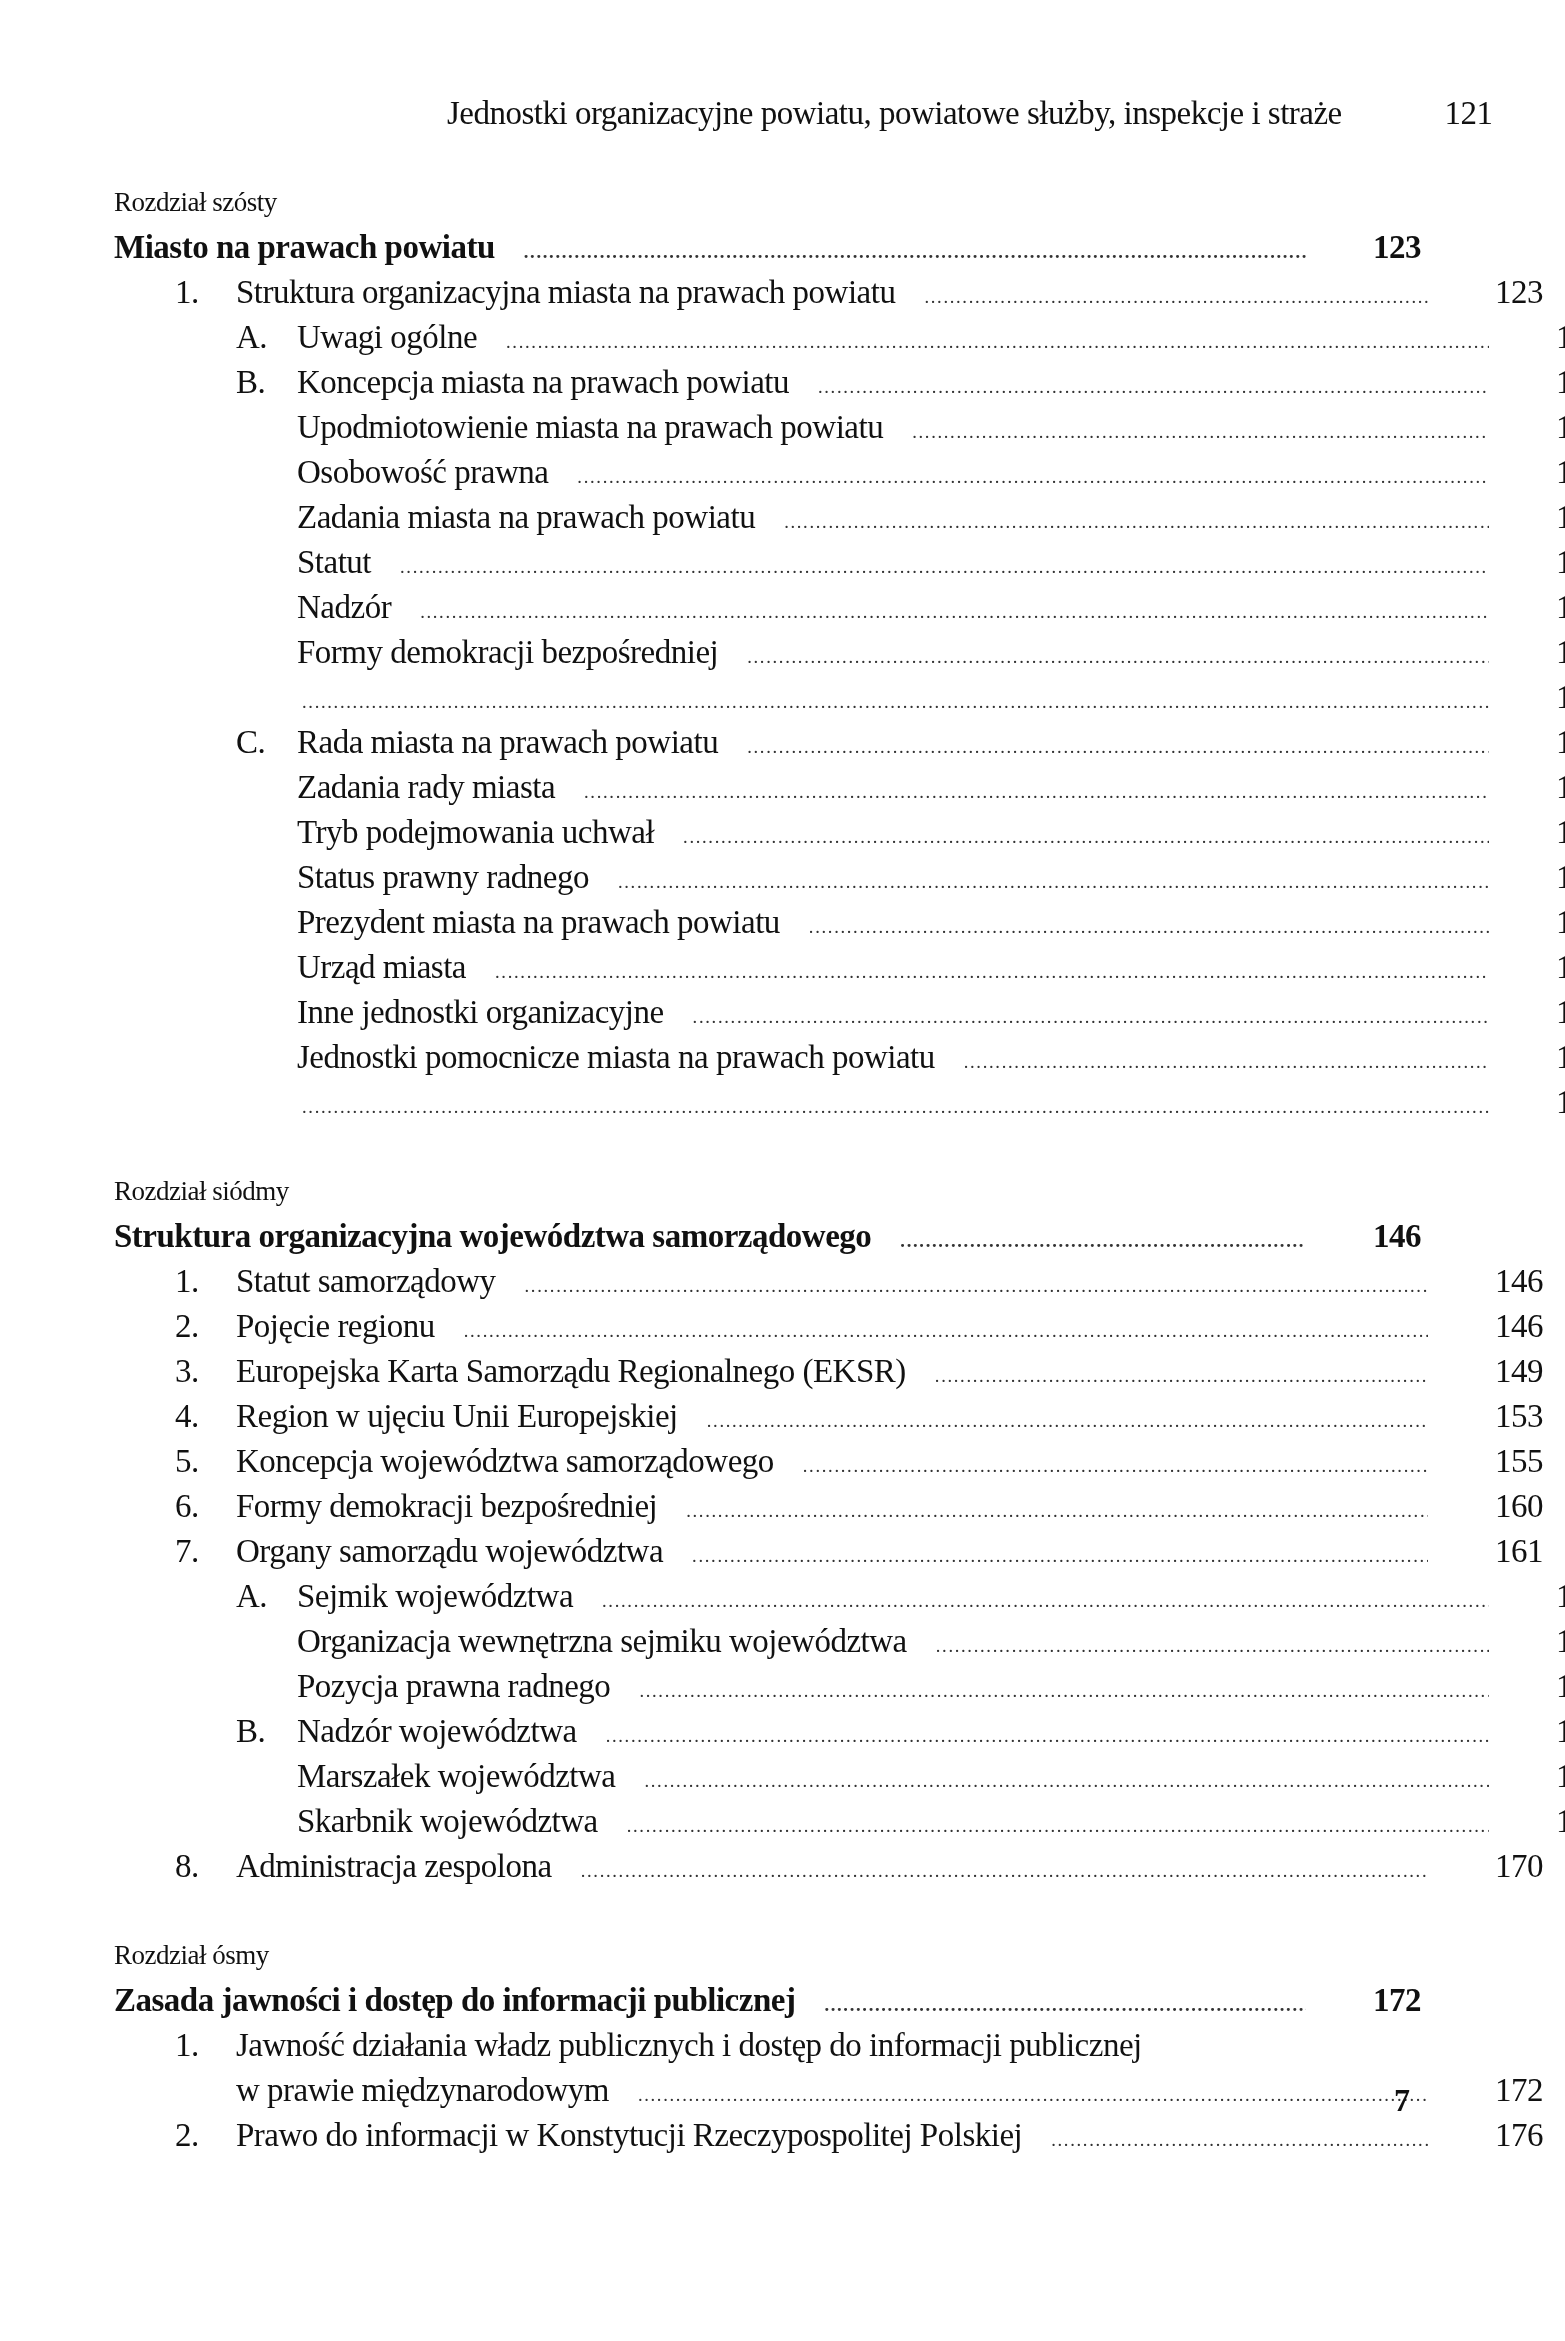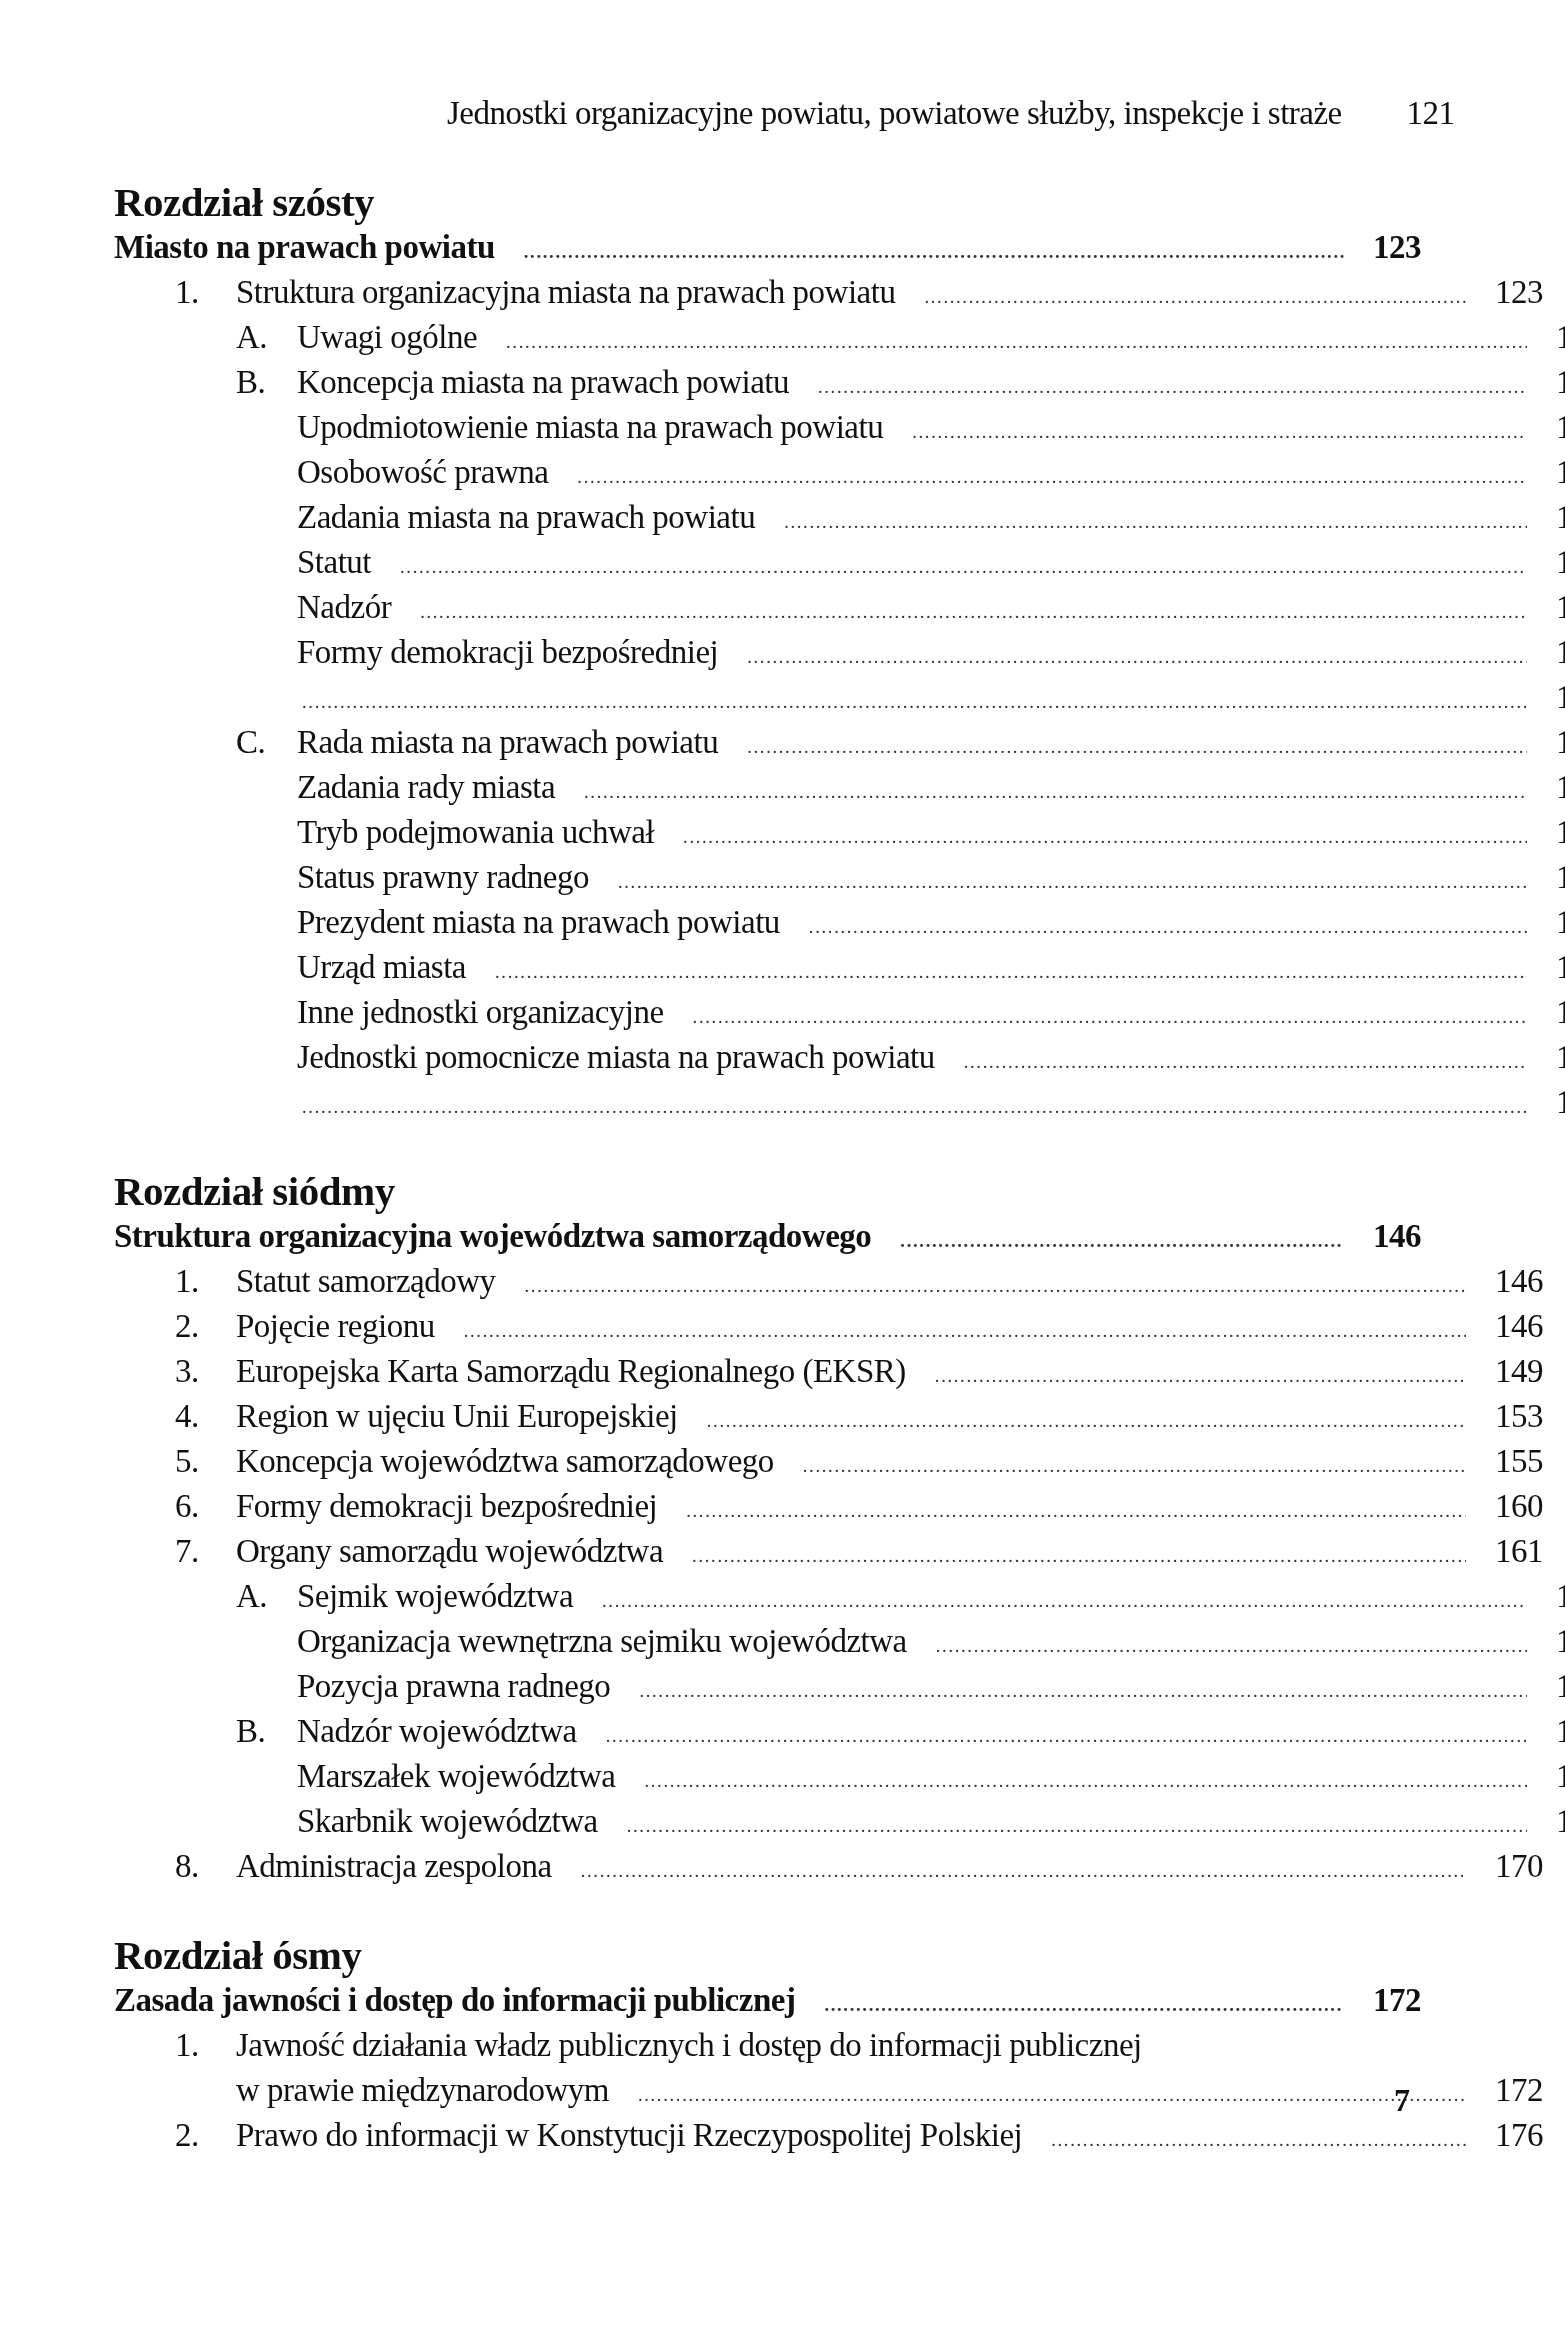--- a/index.html
+++ b/index.html
@@ -8,33 +8,33 @@
   .page { position: absolute; left: 0; top: 0; width: 1566px; height: 2342px; }
   .toc { position: absolute; left: 114px; width: 1307px; top: 91px; }
   .row { position: relative; height: 45px; line-height: 45px; font-size: 33px;
          display: flex; align-items: baseline; letter-spacing: -0.5px; }
   .row .num { position: absolute; left: 0; }
   .row .body { display: flex; align-items: baseline; width: 100%; gap: 24px; }
   .row .title { white-space: nowrap; }
   .row .leader { flex: 1; overflow: hidden; white-space: nowrap; margin: 0 5px;
          font-size: 18.5px; letter-spacing: 1.7px; color: #333; }
   .row .leader::before { content: "........................................................................................................................................................................................................................................................"; }
-  .row .page-num { white-space: nowrap; text-align: right; }
+  .row .page-num { white-space: nowrap; text-align: right; margin-left: 38px; }
   .lvl0 .body { padding-left: 0; }
   .lvl1 .num { left: 61px; }
   .lvl1 .body { padding-left: 122px; }
   .lvl2 .num { left: 122px; }
   .lvl2 .body { padding-left: 183px; }
   .lvl3 .body { padding-left: 183px; }
   .bold { font-weight: bold; }
   .gap { height: 44px; }
   .header-line .body { padding-left: 333px; }
   .header-line .leader::before { content: ""; }
   .header-line .leader { margin: 0 8.4px; }
-  .chapter-label { font-weight: bold; height: 45px; line-height: 45px; font-size: 41px; letter-spacing: -0.5px; }
+  .chapter-label { font-weight: normal; height: 45px; line-height: 45px; font-size: 27px; letter-spacing: -0.5px; }
   .folio { position: absolute; right: 156px; top: 2082px; font-size: 32px; font-weight: bold; }
 </style>
 </head>
 <body>
 
 <div class="page">
   <div class="toc" id="toc">
     <div class="row header-line">
       <div class="body">
         <span class="title">Jednostki organizacyjne powiatu, powiatowe służby, inspekcje i straże</span>

